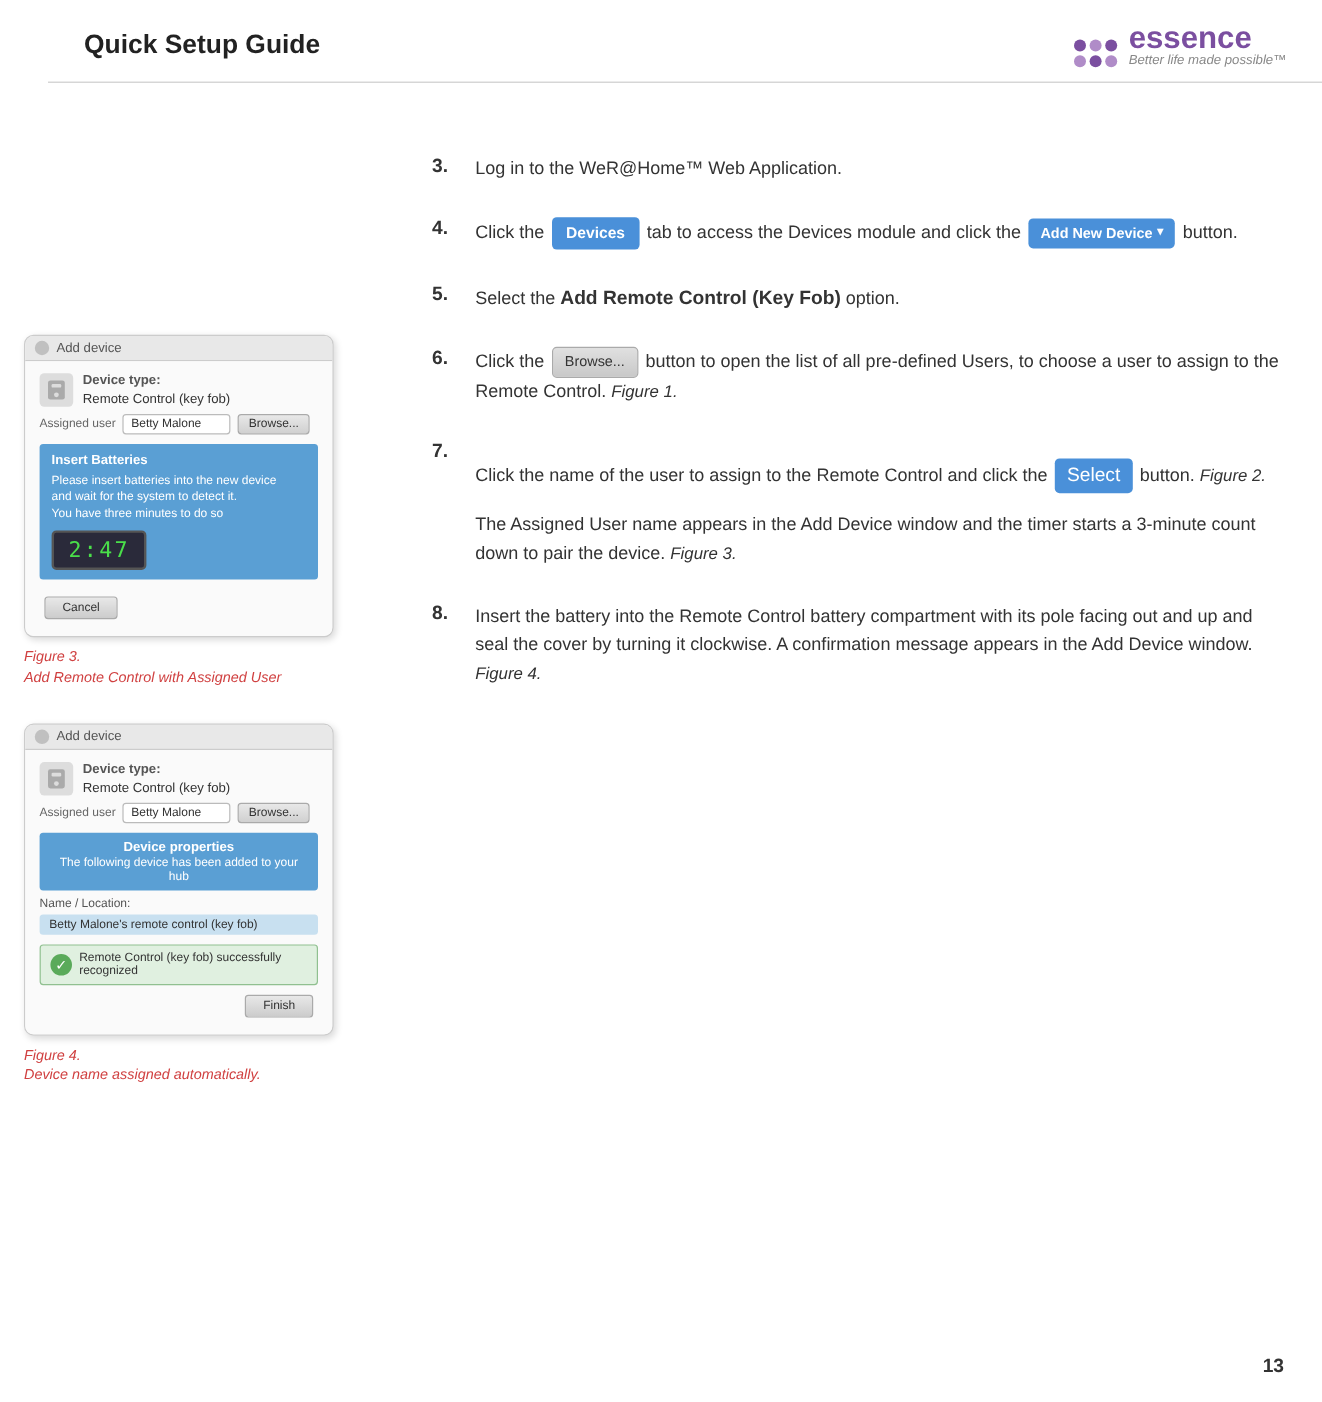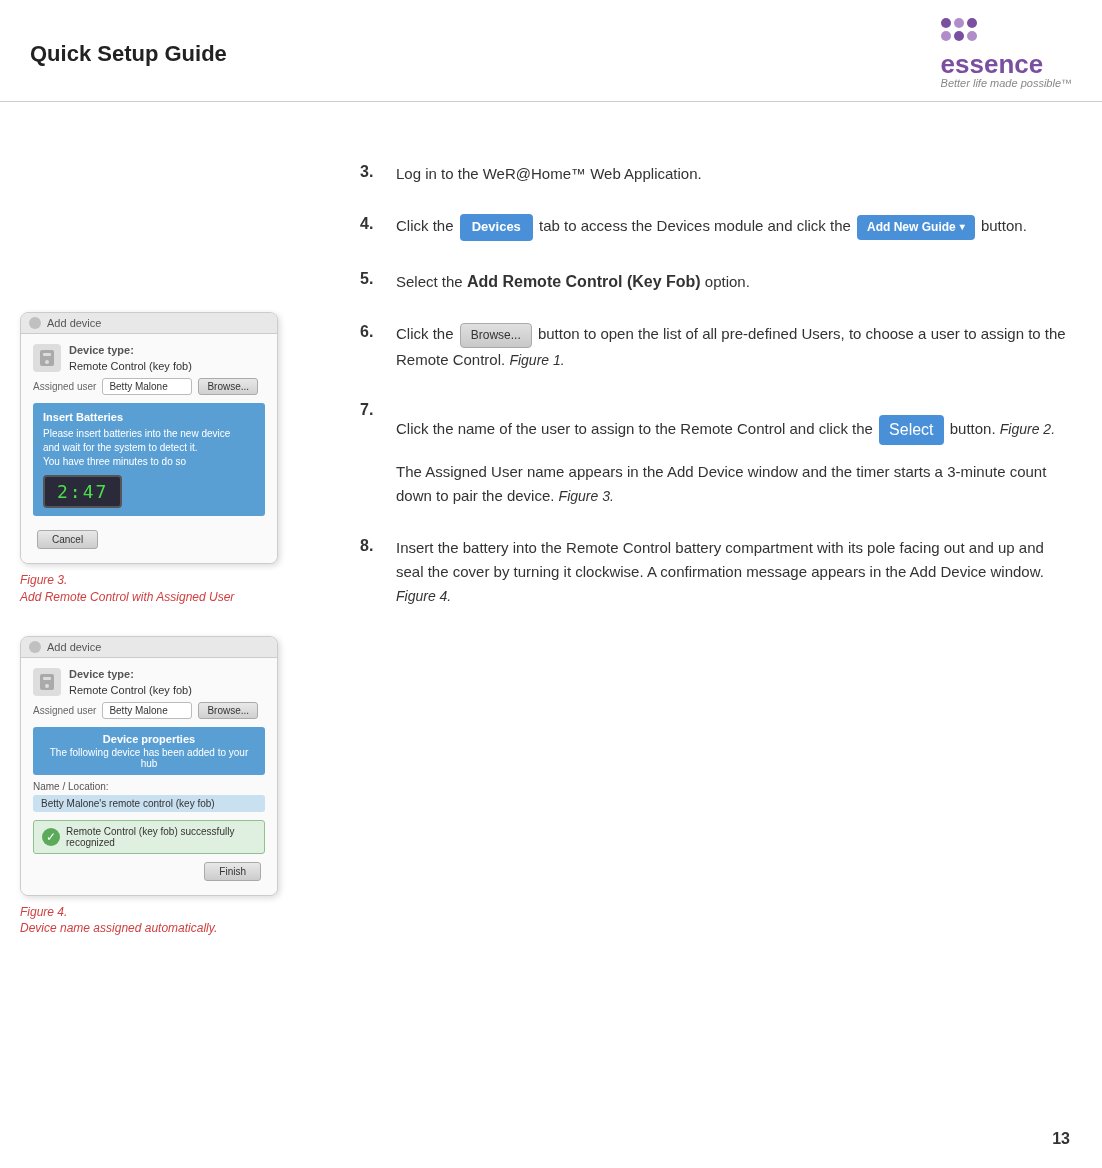--- a/index.html
+++ b/index.html
@@ -12,31 +12,31 @@
       color: #333;
     }
 
     
     .header {
       display: flex;
       justify-content: space-between;
       align-items: center;
       padding: 18px 30px 12px 30px;
       border-bottom: 1.5px solid #ccc;
+      margin-left: 40px;
     }
     .header-title {
       font-size: 22px;
       font-weight: bold;
       color: #222;
     }
     .logo-area {
       display: flex;
-      align-items: flex-start;
+      align-items: flex-end;
       gap: 10px;
-      flex-direction: column;
     }
     .logo-dots {
       display: grid;
       grid-template-columns: repeat(3, 10px);
       grid-template-rows: repeat(2, 10px);
       gap: 3px;
     }
     .logo-dot {
       width: 10px;
       height: 10px;
@@ -482,21 +482,21 @@
       </div>
     </div>
 
     <div class="instruction-item">
       <span class="step-number">4.</span>
       <div class="step-content">
         <span>Click the</span>
         <span class="inline-btn-devices">Devices</span>
         <span>tab to access the Devices module and click the</span>
         <span class="inline-btn-add-new">
-          <span>Add New Guide</span>
+          <span>Add New Device</span>
           <span class="chevron">▾</span>
         </span>
         <span>button.</span>
       </div>
     </div>
 
     <div class="instruction-item">
       <span class="step-number">5.</span>
       <div class="step-content">
         <span>Select the</span>

